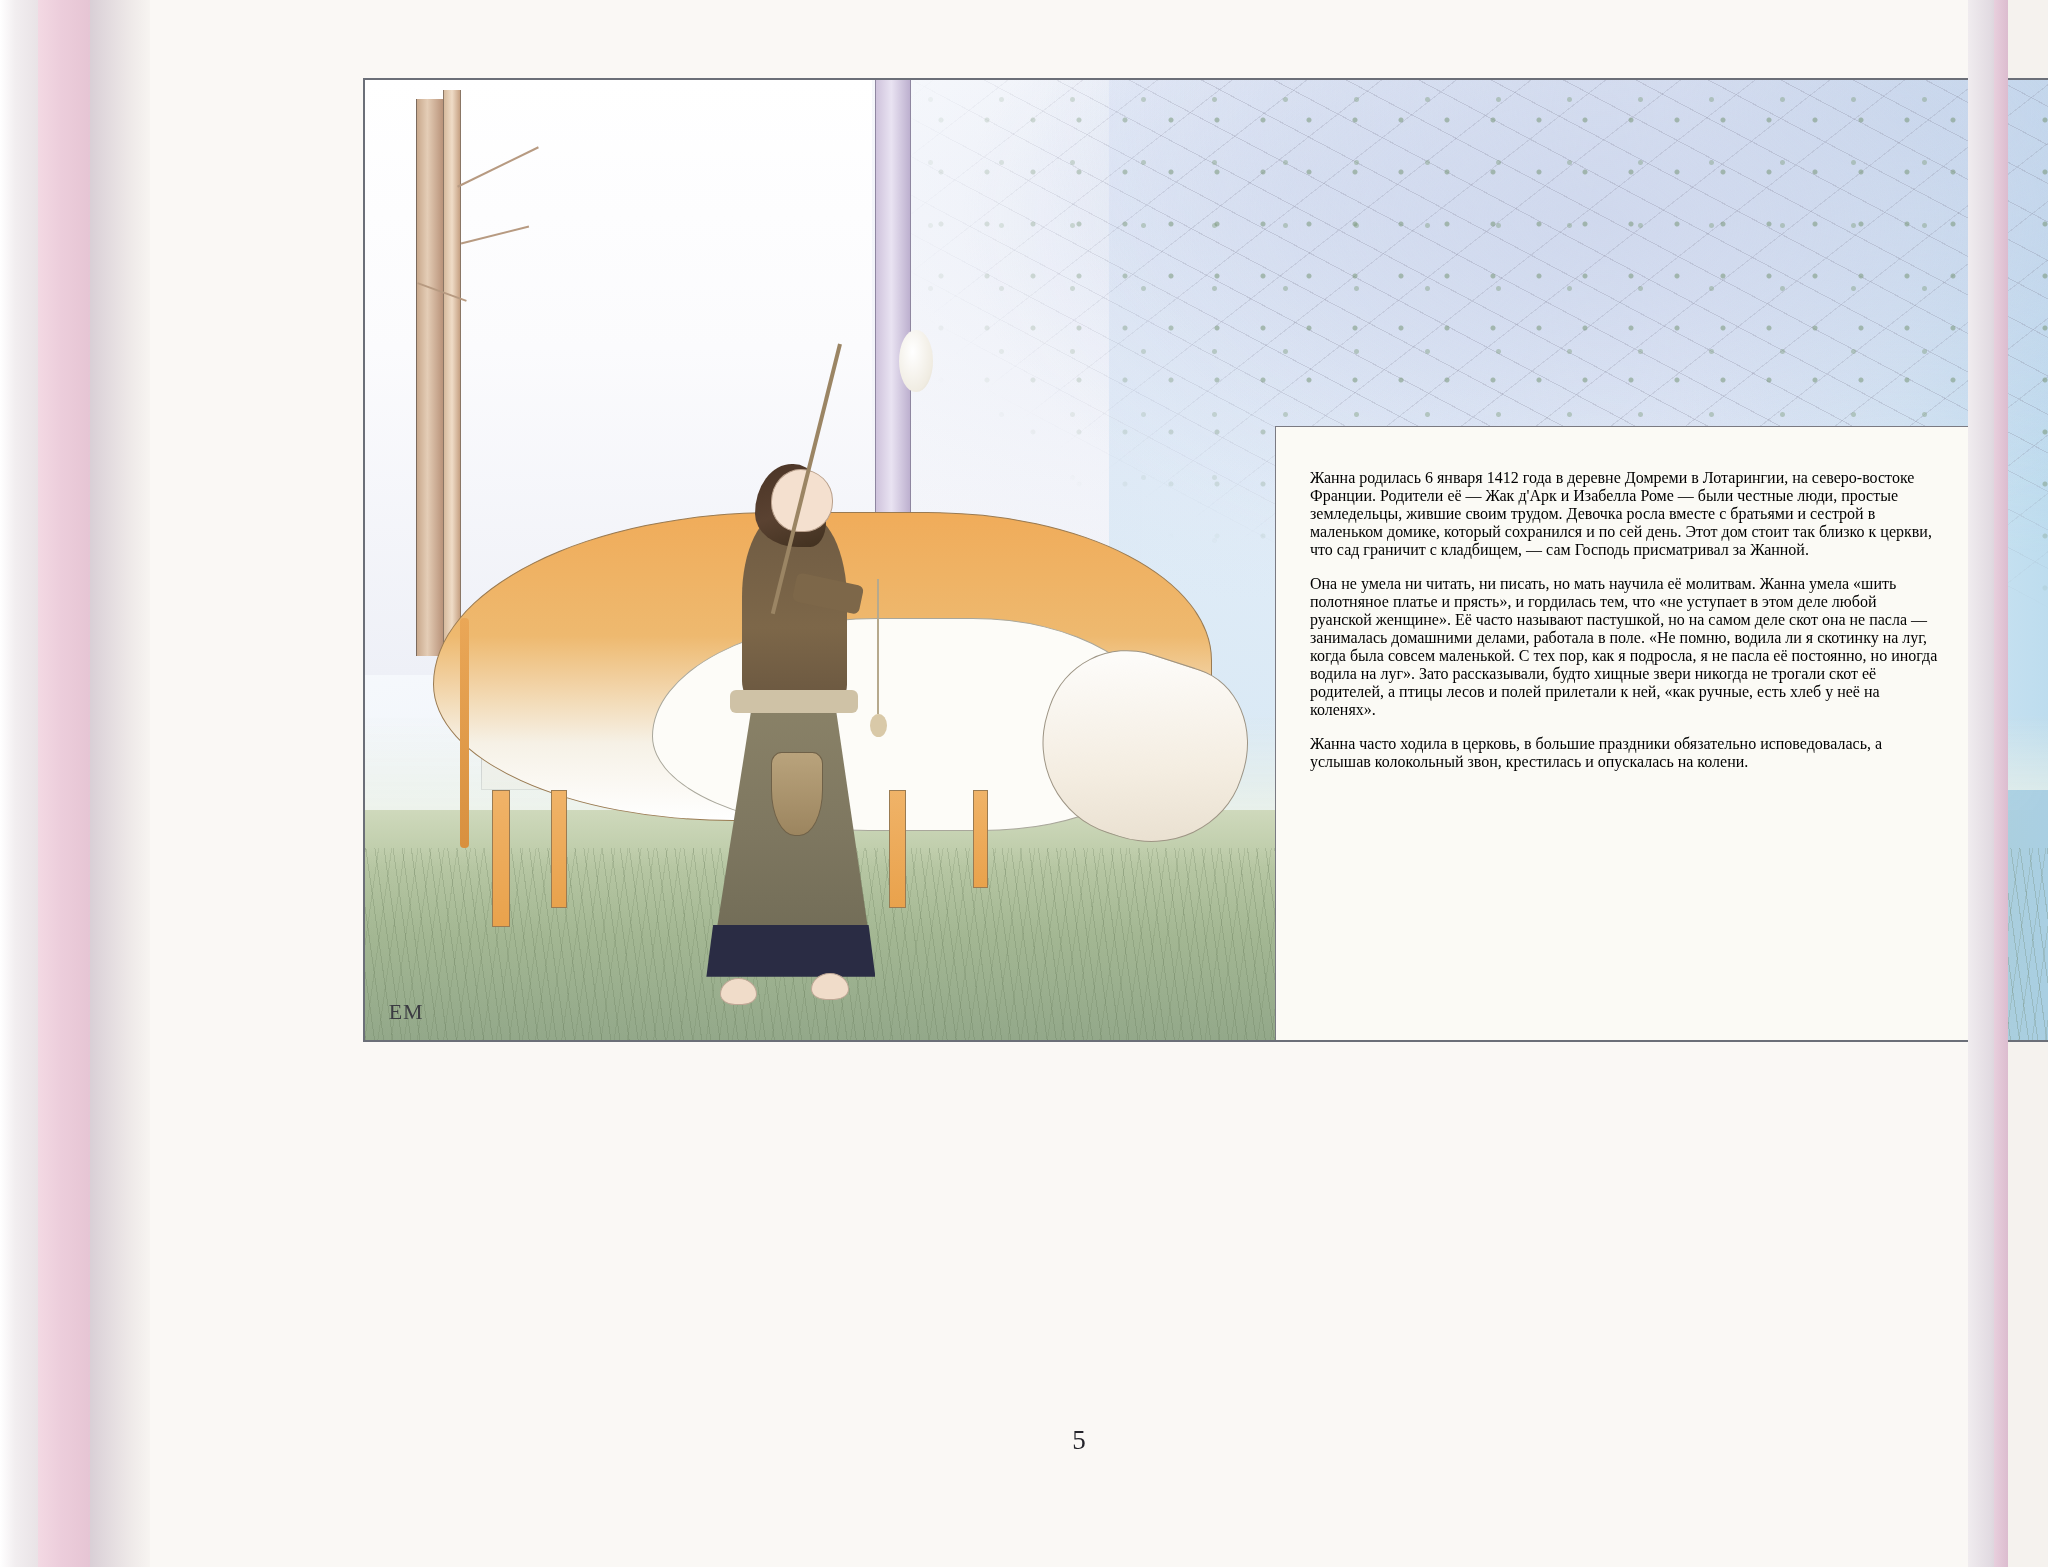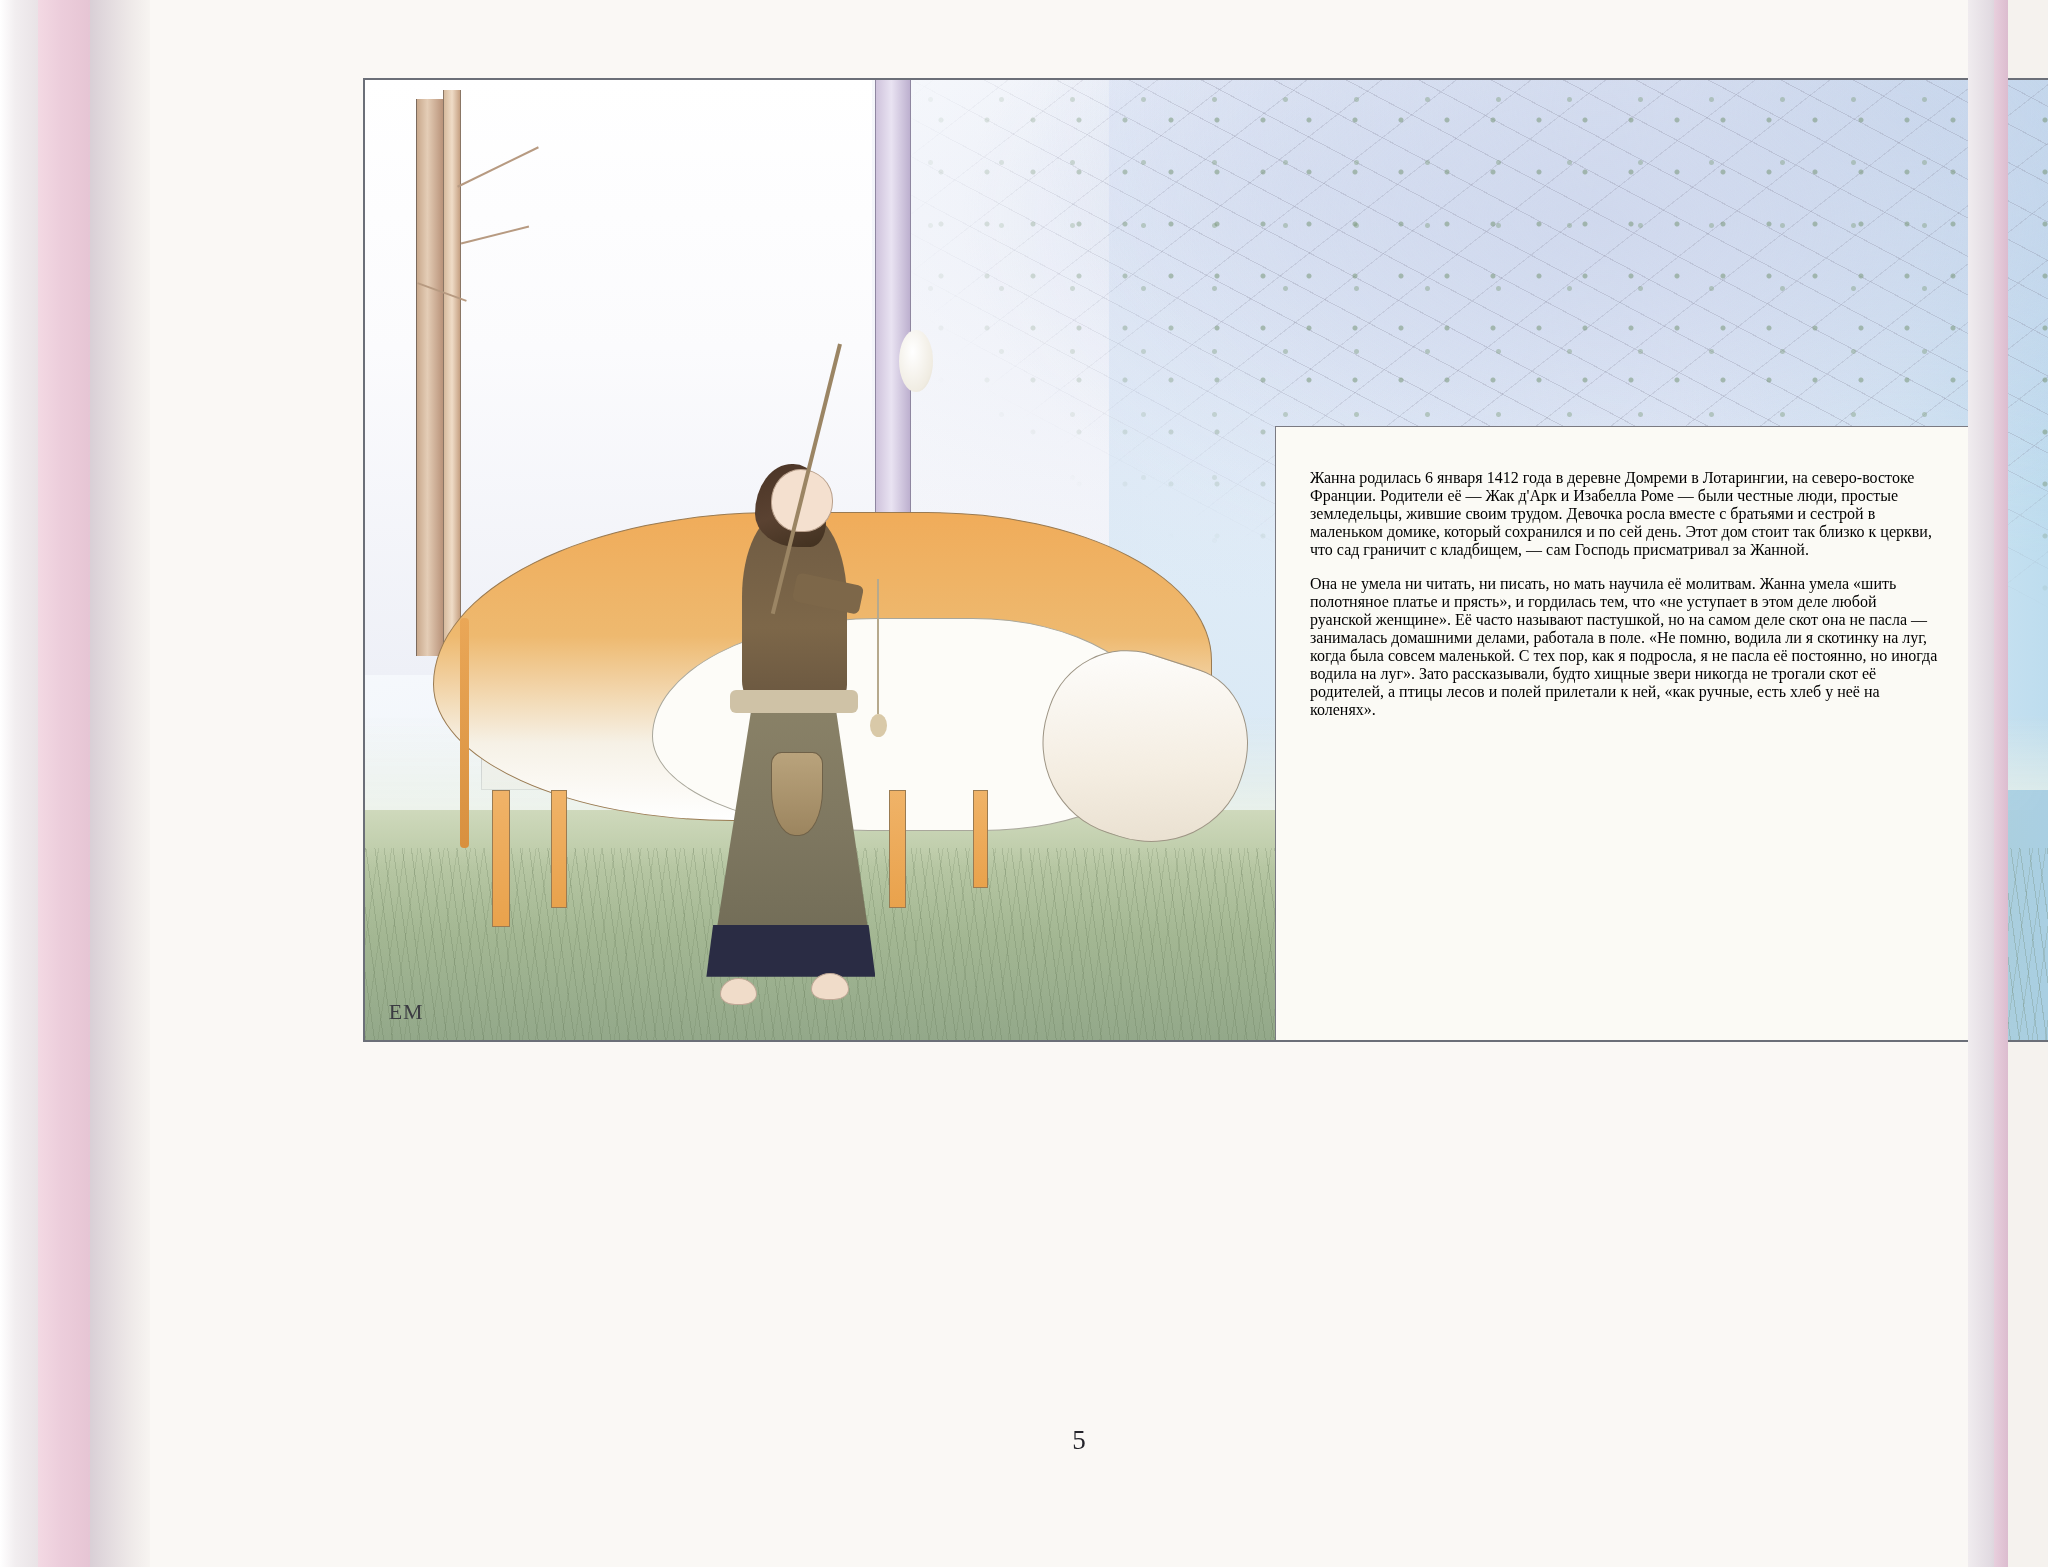--- a/index.html
+++ b/index.html
@@ -352,20 +352,21 @@
       <div class="distaff"></div>
       <div class="distaff-wool"></div>
       <div class="spindle-thread"></div>
       <div class="spindle"></div>
 
       <div class="signature">ЕМ</div>
 
       <div style="position:absolute;left:910px;top:346px;width:700px;height:830px;background:#fbfaf5;border:1px solid #7a7a82;box-sizing:border-box;padding:26px 34px 20px 34px;">
         <p>Жанна родилась 6 января 1412 года в деревне Домреми в Лотарингии, на северо-востоке Франции. Родители её — Жак д'Арк и Изабелла Роме — были честные люди, простые земледельцы, жившие своим трудом. Девочка росла вместе с братьями и сестрой в маленьком домике, который сохранился и по сей день. Этот дом стоит так близко к церкви, что сад граничит с кладбищем, — сам Господь присматривал за Жанной.</p>
         <p>Она не умела ни читать, ни писать, но мать научила её молитвам. Жанна умела «шить полотняное платье и прясть», и гордилась тем, что «не уступает в этом деле любой руанской женщине». Её часто называют пастушкой, но на самом деле скот она не пасла — занималась домашними делами, работала в поле. «Не помню, водила ли я скотинку на луг, когда была совсем маленькой. С тех пор, как я подросла, я не пасла её постоянно, но иногда водила на луг». Зато рассказывали, будто хищные звери никогда не трогали скот её родителей, а птицы лесов и полей прилетали к ней, «как ручные, есть хлеб у неё на коленях».</p>
+        <p>Жанна часто ходила в церковь, в большие праздники обязательно исповедовалась, а услышав колокольный звон, крестилась и опускалась на колени.</p>
       </div>
 
     </div>
 
     <div class="page-number">5</div>
 
     <div class="edge-right"></div>
     <div class="edge-right-pink"></div>
   </div>
 </div>

